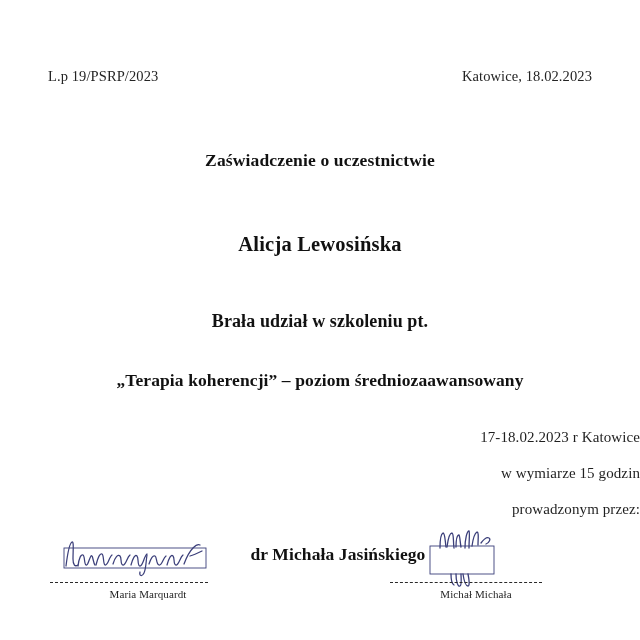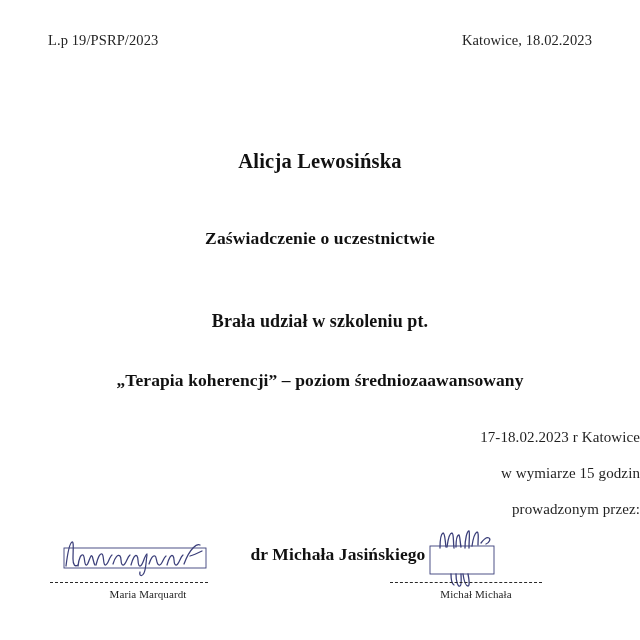--- a/index.html
+++ b/index.html
@@ -28,21 +28,21 @@
     left: 48px;
     right: 48px;
     display: flex;
     justify-content: space-between;
     align-items: baseline;
     font-size: 14.5px;
     letter-spacing: 0.1px;
     color: #242424;
   }
   .header .ref { text-align: left; white-space: nowrap; }
-  .header .place-date { text-align: center; white-space: nowrap; }
+  .header .place-date { text-align: center; white-space: nowrap; margin-top: 36px; }
 
   
   .body-block {
     position: absolute;
     left: 0;
     right: 0;
     top: 150px;
     text-align: center;
   }
   .line { display: block; white-space: nowrap; }
@@ -144,23 +144,23 @@
 
 <div class="page">
 
   <div class="header">
     <span class="ref">L.p 19/PSRP/2023</span>
     <span class="place-date">Katowice, 18.02.2023</span>
   </div>
 
   <div class="body-block">
 
+    <span class="line doc-title">Zaświadczenie o uczestnictwie</span>
+
     <span class="line participant">Alicja Lewosińska</span>
-
-    <span class="line doc-title">Zaświadczenie o uczestnictwie</span>
 
     <span class="line attended">Brała udział w szkoleniu pt.</span>
 
     <span class="line course-title">„Terapia koherencji” – poziom średniozaawansowany</span>
 
     <span class="line detail">17-18.02.2023 r Katowice</span>
 
     <span class="line detail">w wymiarze 15 godzin</span>
 
     <span class="line detail last">prowadzonym przez:</span>

